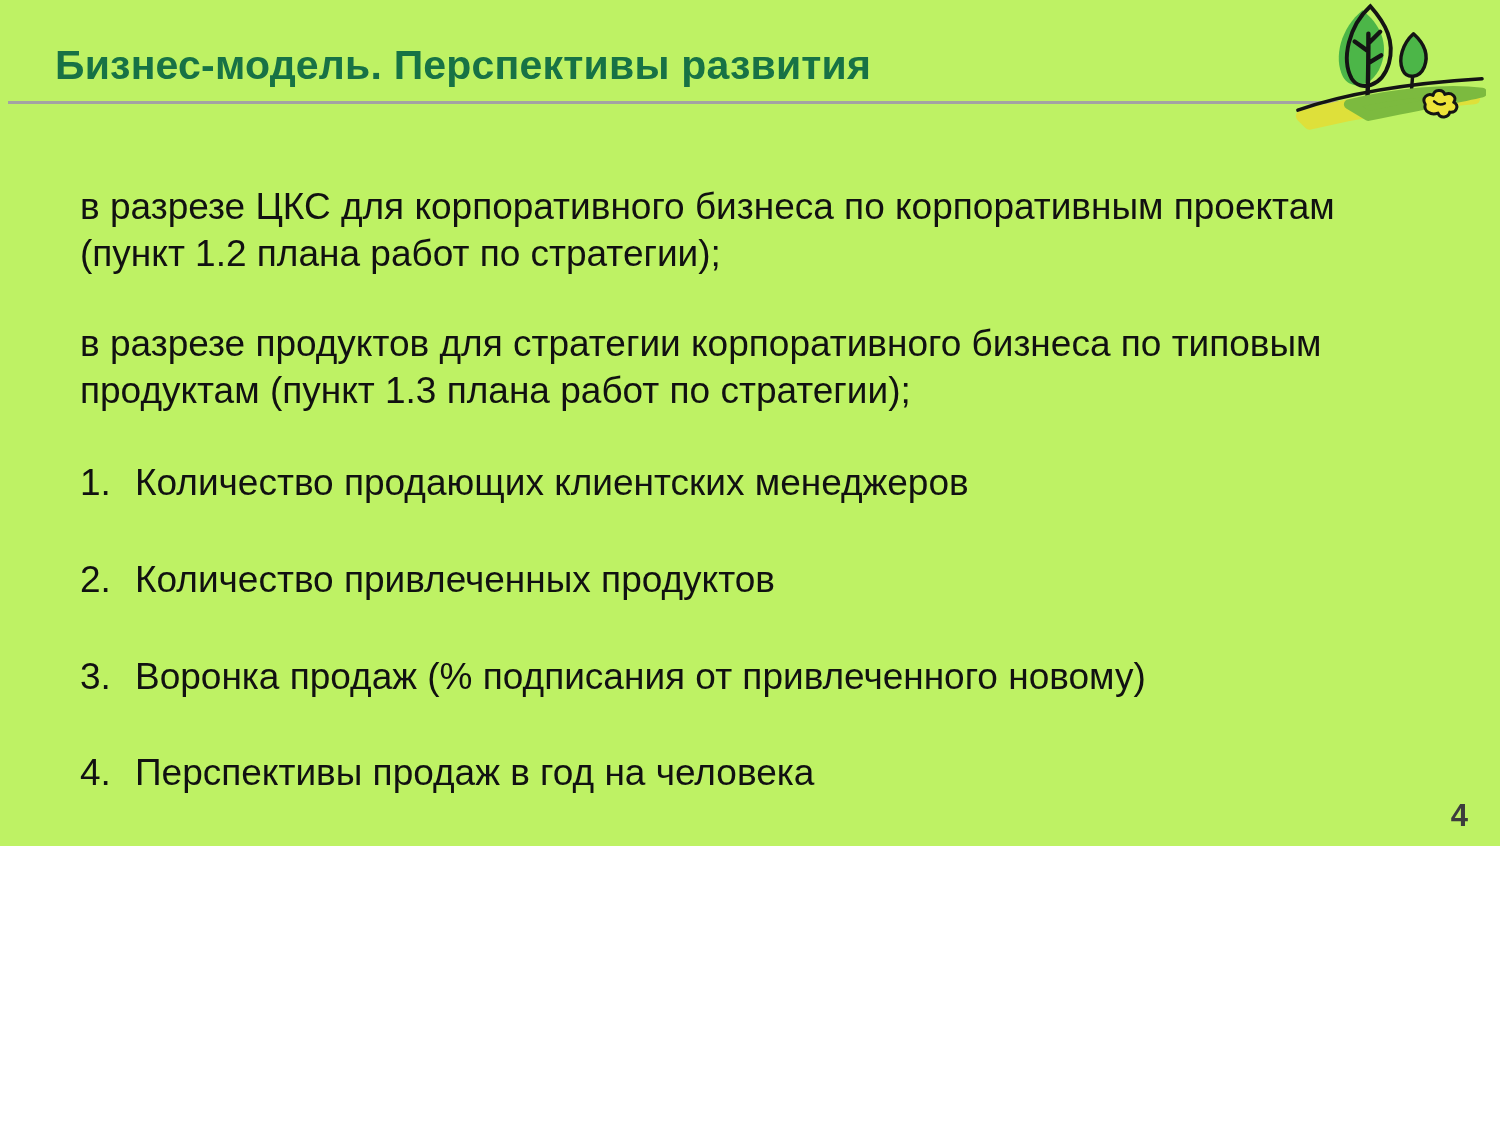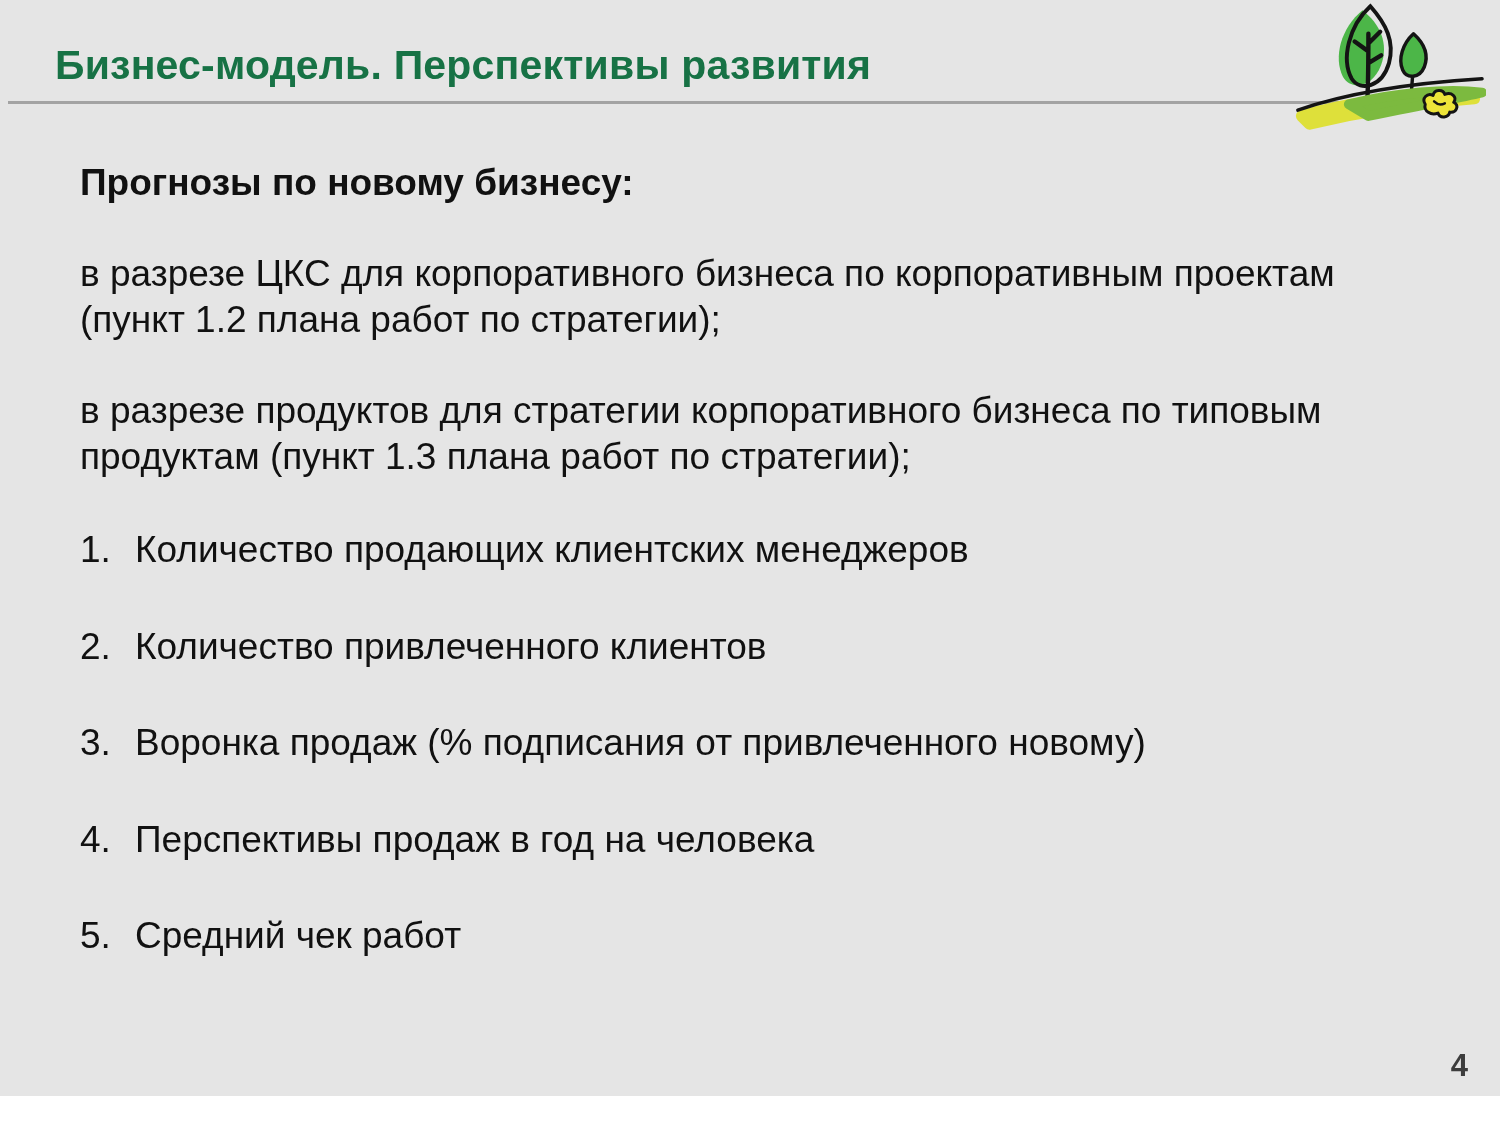--- a/index.html
+++ b/index.html
@@ -4,22 +4,22 @@
 <style>
   html, body {
     margin: 0;
     padding: 0;
     background: #ffffff;
     font-family: "Liberation Sans", "DejaVu Sans", sans-serif;
   }
   .slide {
     position: relative;
     width: 1500px;
-    height: 1096px;
-    background: #e5e5e5;
+    height: 846px;
+    background: #bef264;
     overflow: hidden;
   }
   .slide-title {
     position: absolute;
     left: 55px;
     top: 42px;
     font-size: 41px;
     font-weight: bold;
     color: #177245;
     letter-spacing: 0.2px;
@@ -97,35 +97,34 @@
     <path d="M60,106 C110,94 160,90 196,94 C170,100 120,110 80,118 Z" fill="#7cba3f" stroke="#7cba3f" stroke-width="10" stroke-linejoin="round" stroke-linecap="round"></path>
 
     <path d="M8,112 C60,94 130,84 196,80" fill="none" stroke="#141414" stroke-width="3.5" stroke-linecap="round"></path>
 
     <path d="M138,106 C134,100 140,94 146,97 C147,91 156,90 158,96 C165,93 171,99 167,104 C173,107 170,115 163,114 C162,120 153,121 151,115 C144,118 136,113 138,106 Z" fill="#ede439" stroke="#141414" stroke-width="3" stroke-linejoin="round"></path>
     <path d="M147,103 C150,106 154,107 158,105" fill="none" stroke="#141414" stroke-width="2.5" stroke-linecap="round"></path>
   </svg>
 
   <div class="content">
 
-    <div class="block bold-heading">Прогнозы по новому бизнесу:</div>
 
     <div class="block" style="margin-top:24px;">в разрезе ЦКС для корпоративного бизнеса по корпоративным проектам (пункт 1.2 плана работ по стратегии);</div>
 
     <div class="block" style="">в разрезе продуктов для стратегии корпоративного бизнеса по типовым продуктам (пункт 1.3 плана работ по стратегии);</div>
 
 
     <div class="num-list">
       <div class="num-item">
         <span class="num">1.</span>
         <span class="txt">Количество продающих клиентских менеджеров</span>
       </div>
       <div class="num-item">
         <span class="num">2.</span>
-        <span class="txt">Количество привлеченного клиентов</span>
+        <span class="txt">Количество привлеченных продуктов</span>
       </div>
       <div class="num-item">
         <span class="num">3.</span>
         <span class="txt">Воронка продаж (% подписания от привлеченного новому)</span>
       </div>
       <div class="num-item">
         <span class="num">4.</span>
         <span class="txt">Перспективы продаж в год на человека</span>
       </div>
       <div class="num-item">

